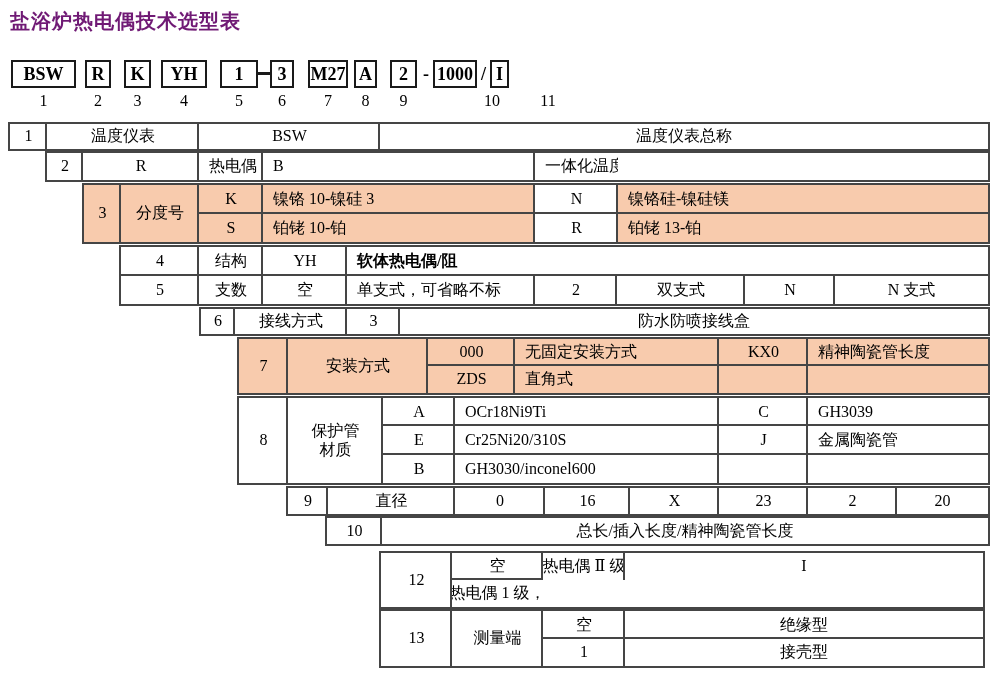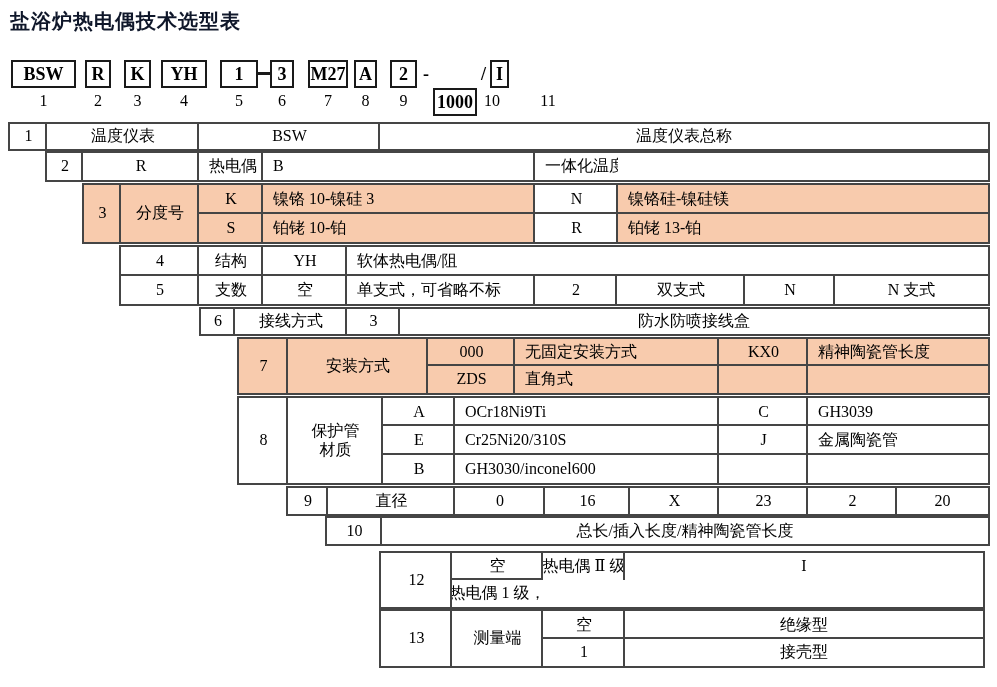--- a/index.html
+++ b/index.html
@@ -1,18 +1,18 @@
 <!DOCTYPE html>
 <html><head>
 <meta charset="utf-8">
 <style>
   html,body{margin:0;padding:0;background:#ffffff;}
   .page{position:relative;width:997px;height:687px;background:#fff;overflow:hidden;
         font-family:"Liberation Serif","DejaVu Serif",serif;color:#000;}
-  .title{position:absolute;left:10px;top:8px;font-size:20px;font-weight:bold;color:#0f172a;
+  .title{position:absolute;left:10px;top:8px;font-size:20px;font-weight:bold;color:#701a75;
          letter-spacing:1px;}
   
   .cbox{position:absolute;top:60px;height:28px;border:2px solid #1a1a1a;box-sizing:border-box;
         display:flex;align-items:center;justify-content:center;font-weight:bold;font-size:18px;}
   .csep{position:absolute;top:60px;height:28px;display:flex;align-items:center;justify-content:center;
         font-weight:bold;font-size:18px;}
   .cdash{position:absolute;top:72px;height:3px;background:#1a1a1a;}
   .cnum{position:absolute;top:92px;height:18px;display:flex;align-items:center;justify-content:center;
         font-size:16px;}
   
@@ -37,21 +37,21 @@
     <div class="cbox" style="left:85px;width:26px;">R</div>
     <div class="cbox" style="left:124px;width:27px;">K</div>
     <div class="cbox" style="left:161px;width:46px;">YH</div>
     <div class="cbox" style="left:220px;width:38px;">1</div>
     <div class="cdash" style="left:257px;width:15px;"></div>
     <div class="cbox" style="left:270px;width:24px;">3</div>
     <div class="cbox" style="left:308px;width:40px;">M27</div>
     <div class="cbox" style="left:354px;width:23px;">A</div>
     <div class="cbox" style="left:390px;width:27px;">2</div>
     <div class="csep" style="left:420px;width:12px;">-</div>
-    <div class="cbox" style="left:433px;width:44px;margin-top:28px;">1000</div>
+    <div class="cbox" style="left:433px;width:44px;">1000</div>
     <div class="csep" style="left:477px;width:13px;">/</div>
     <div class="cbox" style="left:490px;width:19px;">I</div>
 
     <div class="cnum" style="left:11px;width:65px;">1</div>
     <div class="cnum" style="left:85px;width:26px;">2</div>
     <div class="cnum" style="left:124px;width:27px;">3</div>
     <div class="cnum" style="left:161px;width:46px;">4</div>
     <div class="cnum" style="left:220px;width:38px;">5</div>
     <div class="cnum" style="left:270px;width:24px;">6</div>
     <div class="cnum" style="left:308px;width:40px;">7</div>
@@ -88,21 +88,21 @@
       <div class="cell orange">S</div>
       <div class="cell orange lft">铂铑 10-铂</div>
       <div class="cell">R</div>
       <div class="cell orange lft">铂铑 13-铂</div>
     </div>
 
     <div class="grp" style="left:119px;top:245px;width:871px;height:61px;grid-template-columns:78px 64px 84px 188px 82px 128px 90px 1fr;grid-template-rows:1fr 1fr;">
       <div class="cell">4</div>
       <div class="cell">结构</div>
       <div class="cell">YH</div>
-      <div class="cell lft" style="grid-column:4/9;">软体热电偶/阻</div>
+      <div class="cell lft" style="grid-column:4/9;font-weight:bold;">软体热电偶/阻</div>
       <div class="cell">5</div>
       <div class="cell">支数</div>
       <div class="cell">空</div>
       <div class="cell lft">单支式，可省略不标</div>
       <div class="cell">2</div>
       <div class="cell">双支式</div>
       <div class="cell">N</div>
       <div class="cell">N 支式</div>
     </div>
 

